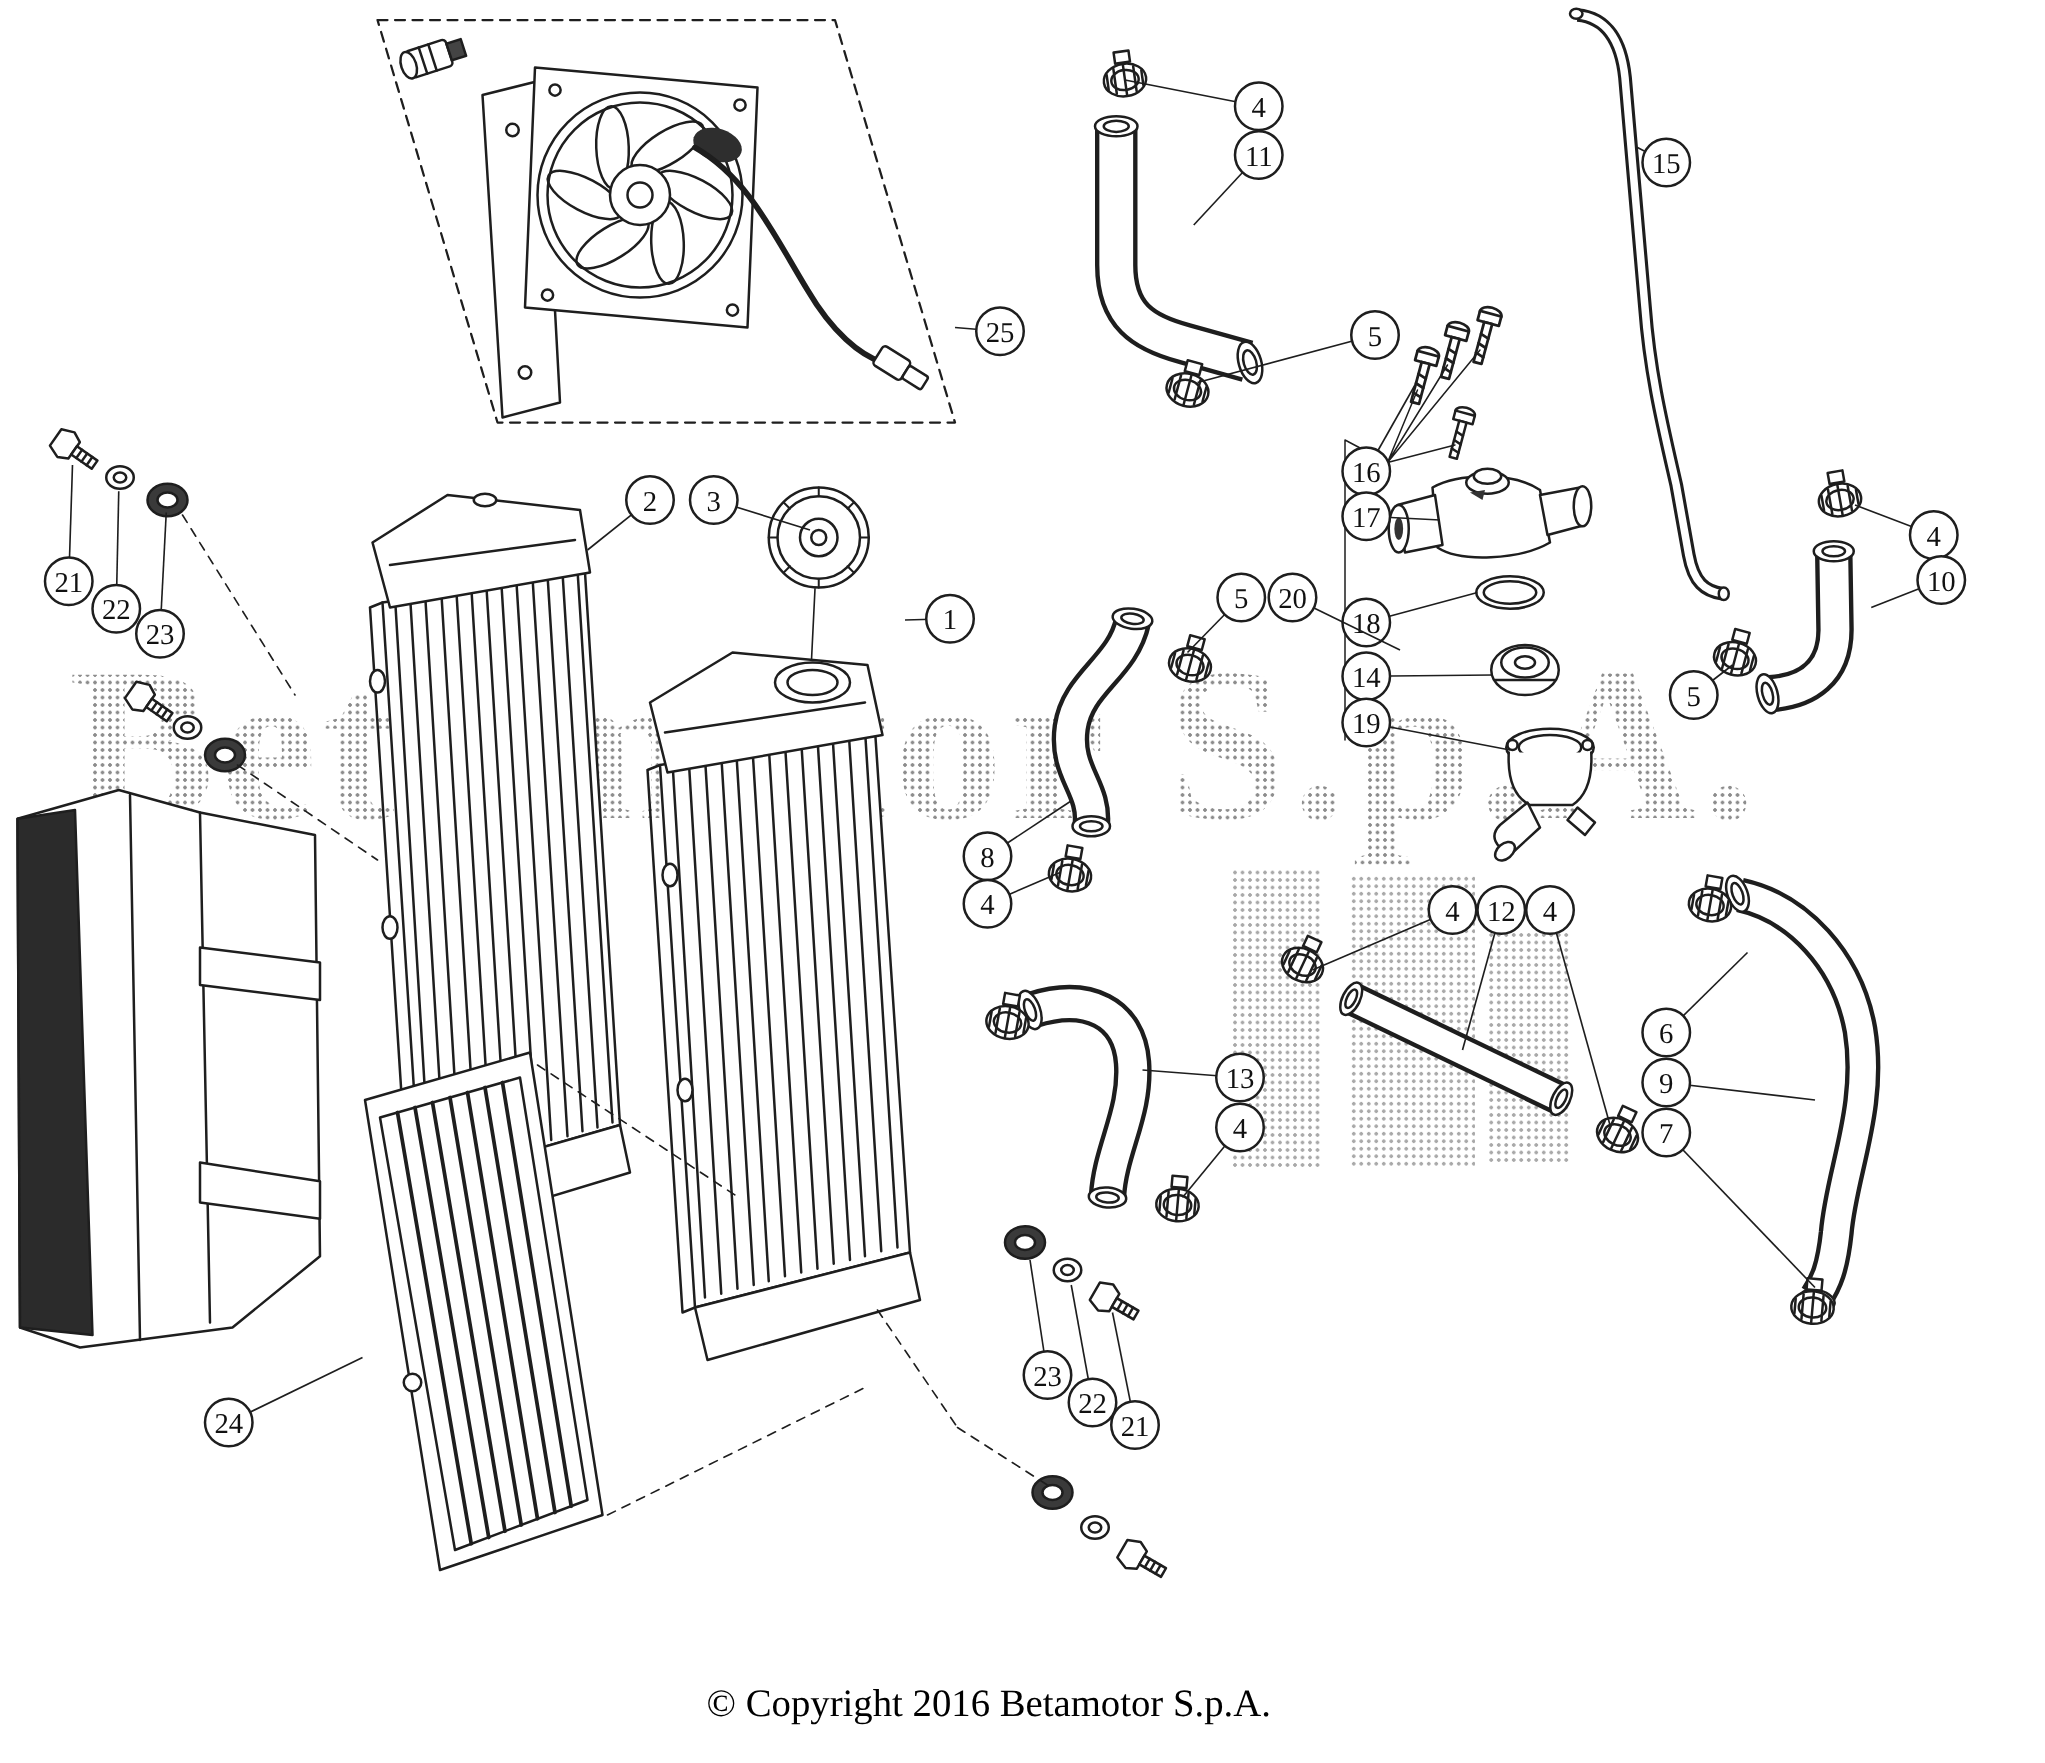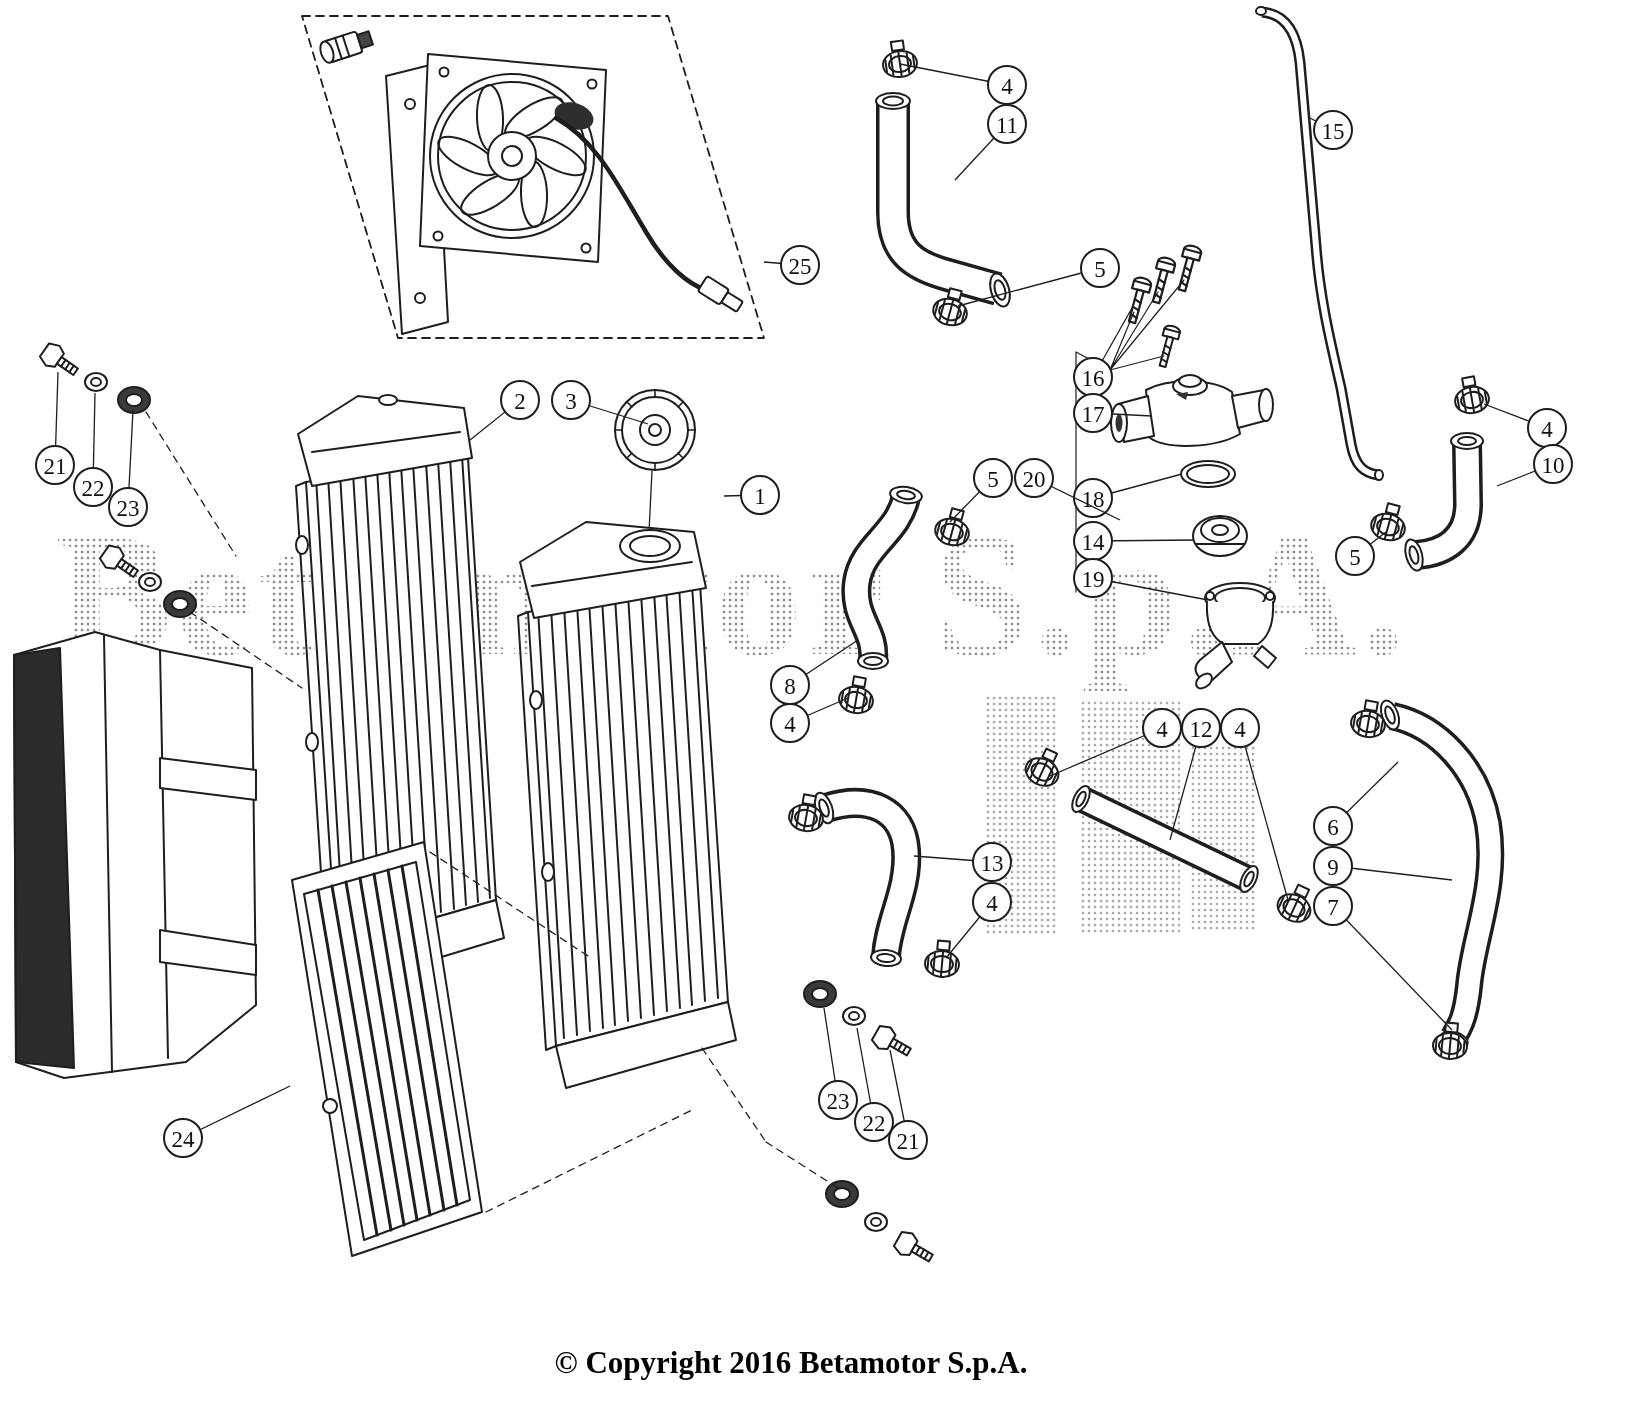--- a/index.html
+++ b/index.html
@@ -23,21 +23,21 @@
   }
   svg.layer{position:absolute;left:0;top:0;}
   #art-layer{z-index:2;}
   #callout-layer{z-index:3;}
   .leader{stroke:#1e1e1e;stroke-width:1.3px;}
   .balloon{fill:#fff;stroke:#1e1e1e;stroke-width:2px;}
   .balloon-num{fill:#111;font-family:"Liberation Serif",serif;font-size:23px;
                text-anchor:middle;dominant-baseline:central;}
   .copyright{
     position:absolute;left:0;top:1345px;width:100%;box-sizing:border-box;padding-right:54px;
-    text-align:center;font-family:"Liberation Serif",serif;font-weight:bold;
+    text-align:center;font-family:"Liberation Serif",serif;font-weight:normal;
     font-size:31px;color:#000;z-index:4;
   }
 </style>
 </head>
 <body>
 
 <div class="canvas">
 
   <div class="watermark">Betamotor S.p.A.</div>
   <div class="dotblock" style="left:985px;top:695px;width:72px;height:240px;"></div>

